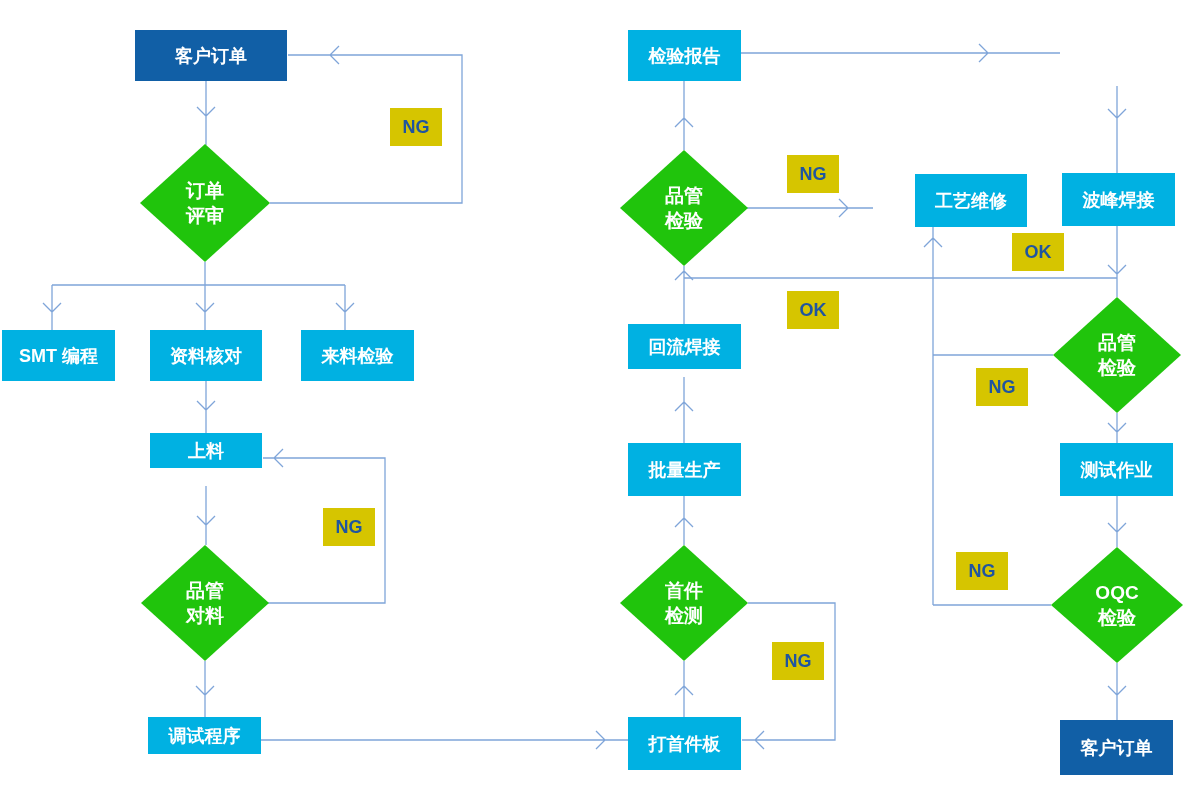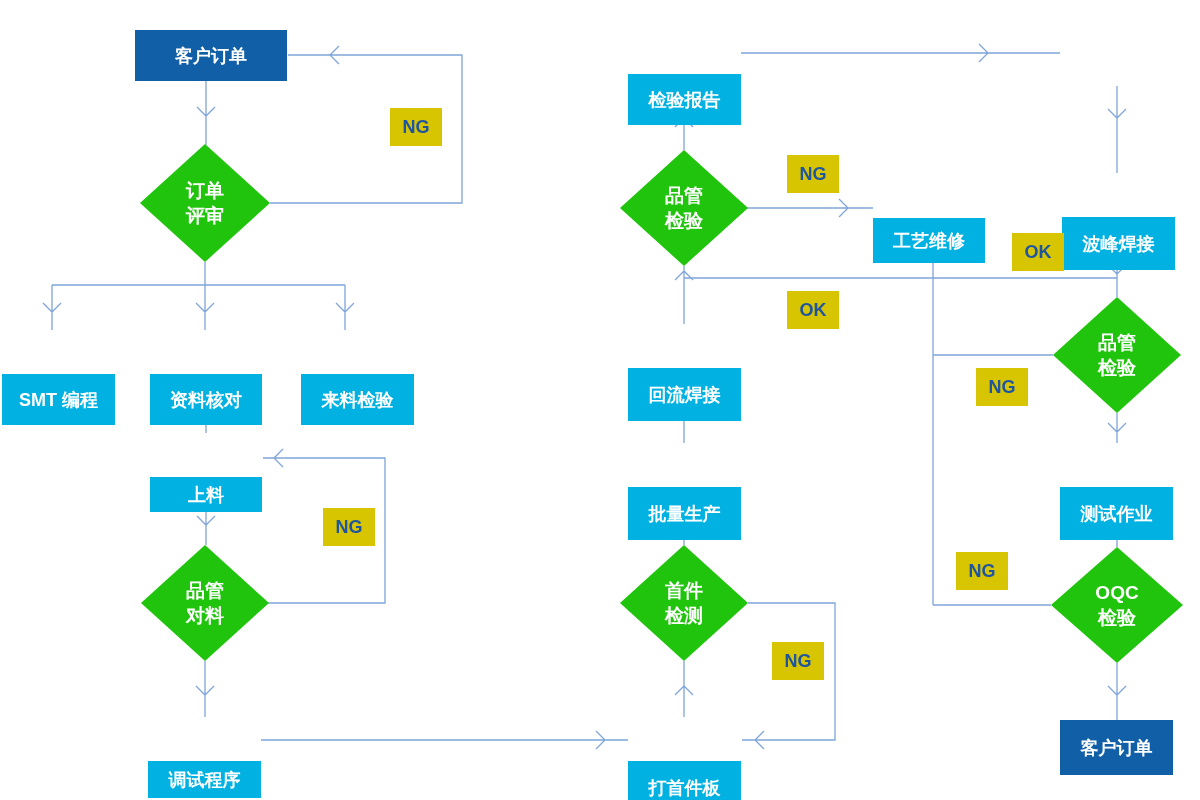--- a/index.html
+++ b/index.html
@@ -13,21 +13,21 @@
     background:var(--background);
     font-family:"Liberation Sans","DejaVu Sans",sans-serif;
   }
   #edges{position:absolute;left:0;top:0;width:1200px;height:800px;pointer-events:none;}
   #edges path{stroke:var(--connector);stroke-width:1.3;fill:none;}
   .node{
     position:absolute;display:flex;align-items:center;justify-content:center;
     color:var(--node_text);font-weight:bold;font-size:18px;text-align:center;
     box-sizing:border-box;
   }
-  .node.box{background:var(--process_box);margin-top:44px;}
+  .node.box{background:var(--process_box);}
   .node.terminal{background:var(--terminal_box);justify-content:center;}
   .node.diamond{
     background:var(--decision_diamond);
     clip-path:polygon(50% 0,100% 50%,50% 100%,0 50%);
     flex-direction:column;font-size:19px;line-height:25px;
   }
   .tag{
     position:absolute;width:52px;height:38px;background:var(--label_bg);
     color:var(--label_text);font-weight:bold;font-size:18px;
     display:flex;align-items:center;justify-content:center;
@@ -112,27 +112,27 @@
   </div>
   <div class="node box" style="left:148px;top:717px;width:113px;height:37px">
     <span>调试程序</span>
   </div>
   <div class="node box" style="left:628px;top:717px;width:113px;height:53px">
     <span>打首件板</span>
   </div>
   <div class="node box" style="left:628px;top:443px;width:113px;height:53px">
     <span>批量生产</span>
   </div>
-  <div class="node box" style="left:628px;top:324px;width:113px;height:53px">
+  <div class="node box" style="left:628px;top:324px;width:113px;height:45px">
     <span>回流焊接</span>
   </div>
   <div class="node box" style="left:628px;top:30px;width:113px;height:51px">
     <span>检验报告</span>
   </div>
-  <div class="node box" style="left:873px;top:174px;width:112px;height:45px">
+  <div class="node box" style="left:915px;top:174px;width:112px;height:53px">
     <span>工艺维修</span>
   </div>
   <div class="node box" style="left:1062px;top:173px;width:113px;height:53px">
     <span>波峰焊接</span>
   </div>
   <div class="node box" style="left:1060px;top:443px;width:113px;height:53px">
     <span>测试作业</span>
   </div>
 
   <div class="tag" style="left:390px;top:108px">NG</div>

